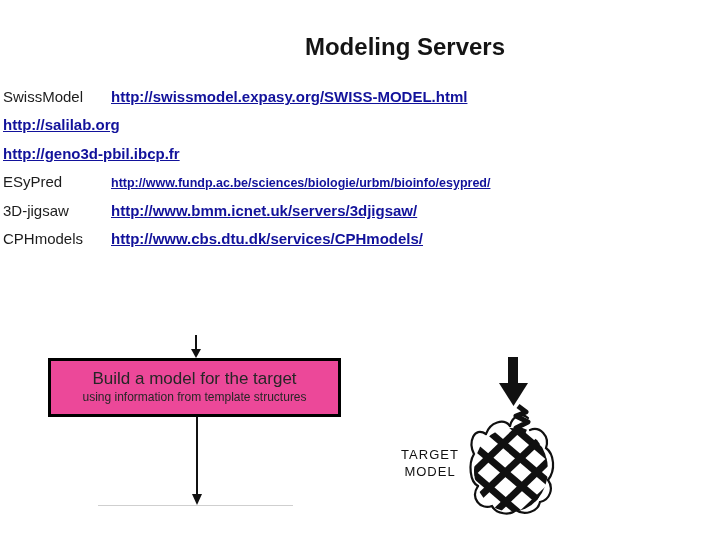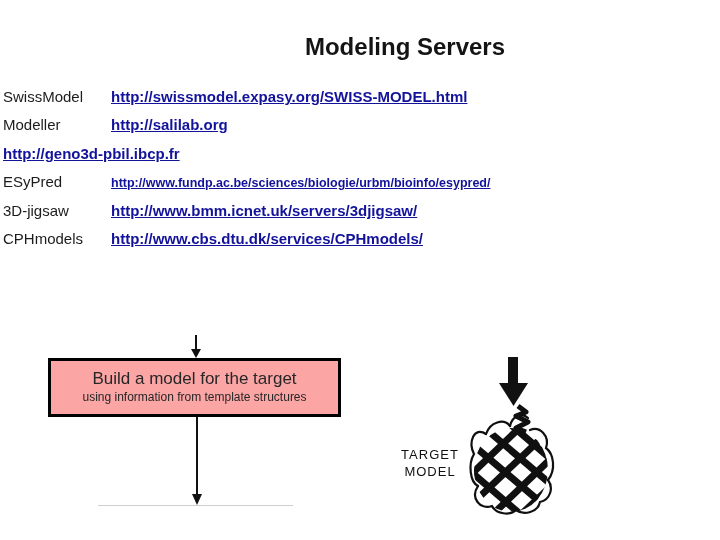--- a/index.html
+++ b/index.html
@@ -17,21 +17,21 @@
   }
   .server-row{position:absolute;left:3px;display:flex;align-items:baseline;}
   .server-name{width:108px;flex:none;font-size:15px;color:var(--text-color);}
   .server-link{
     font-size:15px;font-weight:bold;color:var(--link-color);
     text-decoration:underline;white-space:nowrap;
   }
   .server-link.small{font-size:12.5px;}
   .build-box{
     position:absolute;left:48px;top:358px;width:287px;height:53px;
-    border:3px solid #000;background:#fca5a5;
+    border:3px solid #000;background:#ec4899;
     display:flex;flex-direction:column;justify-content:center;align-items:center;
   }
   .build-box .line1{font-size:17px;color:#262626;line-height:20px;}
   .build-box .line2{font-size:12px;color:#262626;line-height:17px;}
   .abs{position:absolute;}
   .faint-line{position:absolute;left:98px;top:505px;width:195px;height:1px;background:#cfcfcf;}
   .target-label{
     position:absolute;left:392px;top:446px;width:76px;
     text-align:center;font-size:13px;font-weight:normal;color:var(--ink);
     line-height:17px;letter-spacing:1px;
@@ -40,21 +40,20 @@
 </head>
 <body style="--link-color: #12129b; --text-color: #1c1c1c; --ink: #111111;">
 
 <div class="title">Modeling Servers</div>
 
 <div class="server-row" style="top:88px">
   <span class="server-name">SwissModel</span>
   <a href="#" class="server-link">http://swissmodel.expasy.org/SWISS-MODEL.html</a>
 </div>
 <div class="server-row" style="top:116px">
-  <span class="server-name">Modeller</span>
   <a href="#" class="server-link">http://salilab.org</a>
 </div>
 <div class="server-row" style="top:145px">
   <a href="#" class="server-link">http://geno3d-pbil.ibcp.fr</a>
 </div>
 <div class="server-row" style="top:173px">
   <span class="server-name">ESyPred</span>
   <a href="#" class="server-link small">http://www.fundp.ac.be/sciences/biologie/urbm/bioinfo/esypred/</a>
 </div>
 <div class="server-row" style="top:202px">

